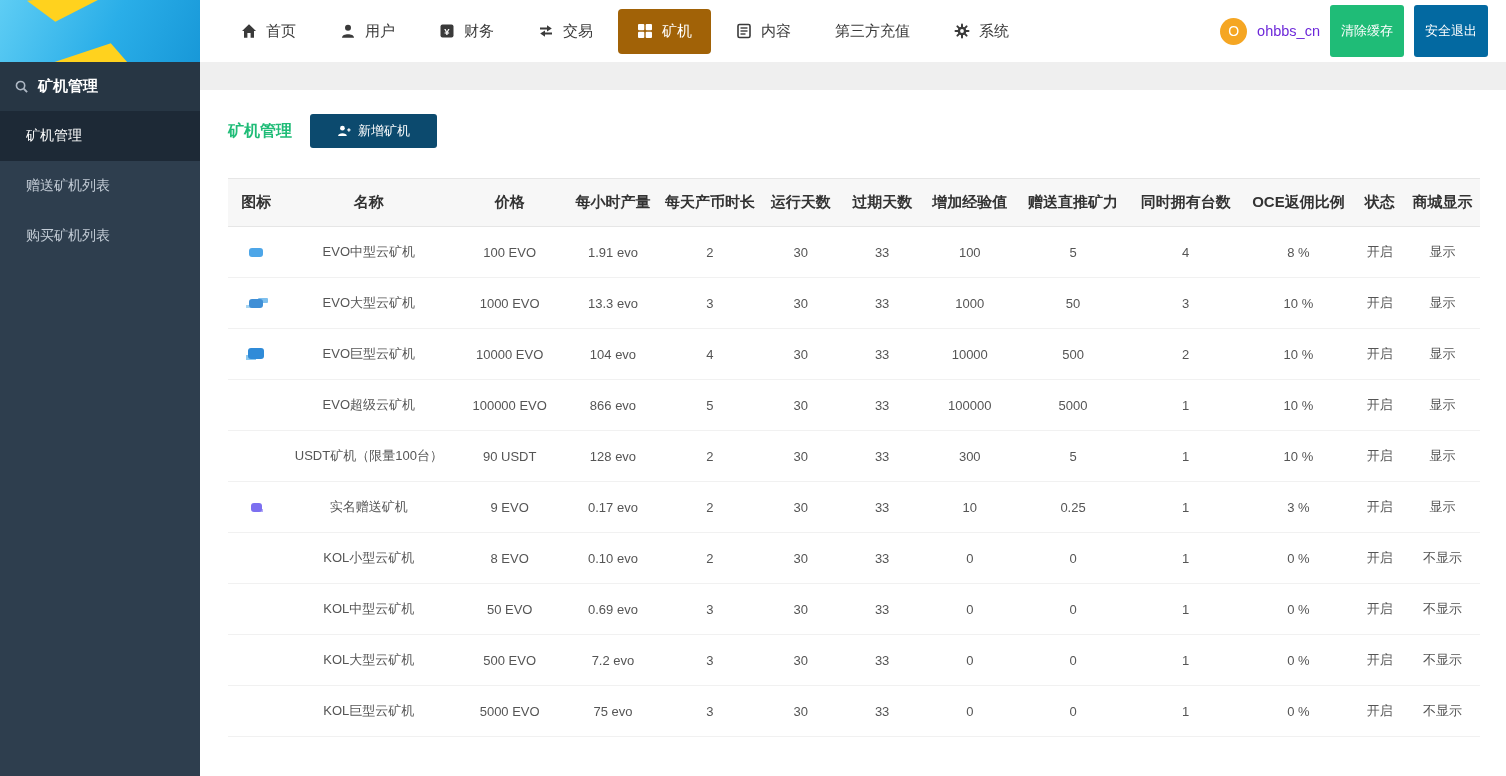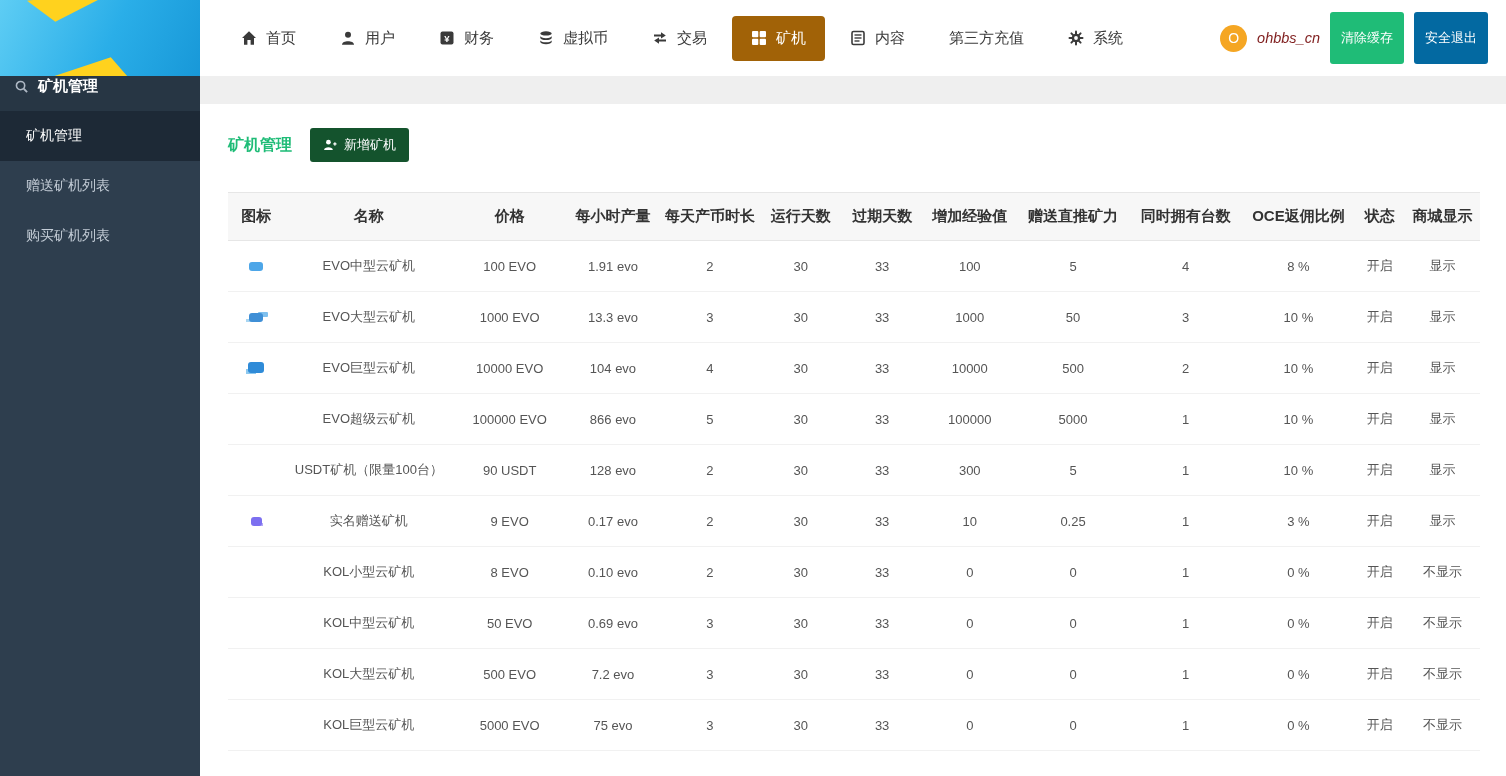--- a/index.html
+++ b/index.html
@@ -4,52 +4,52 @@
 <style>
   * { box-sizing: border-box; margin: 0; padding: 0; }
   html,body { background:#fff; }
   body {
     font-family: "Liberation Sans", "DejaVu Sans", sans-serif;
     min-width: 1506px;
     color: #333;
   }
 
   
-  .topbar { display:flex; height:76px; background:#fff; align-items:stretch; position:relative; z-index:5; }
+  .topbar { display:flex; height:62px; background:#fff; align-items:stretch; position:relative; z-index:5; }
   .logo { width:200px; flex:0 0 200px; background:linear-gradient(115deg,#5ecdf4 0%,#2aaee8 55%,#1898d8 100%); position:relative; overflow:hidden; }
   .logo .tri1 { position:absolute; top:-4px; left:28px; width:0; height:0;
     border-left:26px solid transparent; border-right:62px solid transparent; border-top:24px solid #ffd21e; transform:rotate(-6deg); }
   .logo .tri2 { position:absolute; bottom:-4px; left:52px; width:0; height:0;
     border-left:58px solid transparent; border-right:24px solid transparent; border-bottom:24px solid #ffd21e; transform:rotate(4deg); }
   .topnav { flex:1; display:flex; align-items:center; padding-left:22px; gap:6px; }
   .nav-item { display:flex; align-items:center; gap:9px; padding:13px 19px; font-size:15px; color:#3a3a3a; cursor:pointer; border-radius:4px; white-space:nowrap; }
   .nav-item .icon { display:flex; }
   .nav-item .icon svg { width:16px; height:16px; display:block; }
   .nav-item.active { background:#a16207; color:#fff; }
   .topbar-right { display:flex; align-items:center; gap:10px; padding-right:18px; }
   .avatar { width:27px; height:27px; border-radius:50%; background:#f5a623; color:#fff; display:flex; align-items:center; justify-content:center; font-size:14px; cursor:pointer; }
-  .username { color:#7f1d1d; font-size:14.5px; cursor:pointer;font-style:italic; }
+  .username { color:#6d28d9; font-size:14.5px; cursor:pointer; }
   .btn { color:#fff; font-size:13px; padding:17px 11px; border-radius:3px; cursor:pointer; white-space:nowrap; }
   .btn-cache { background:#1fbc77; }
   .btn-logout { background:#0369a1; }
 
   
   .sidebar { position:fixed; left:0; top:62px; bottom:0; width:200px; background:#2e3e4e; z-index:4; }
   .sidebar-header { display:flex; align-items:center; gap:9px; padding:15px 14px; background:#273644; color:#fff; font-weight:bold; font-size:15px; }
   .sidebar-header .icon svg { width:15px; height:15px; display:block; color:#aeb8c4; }
   .side-item { padding:16px 26px; font-size:14px; color:#c3ccd6; cursor:pointer; }
   .side-item.active { background:#1d2936; color:#fff; }
 
   
   .main { margin-left:200px; min-height:714px; background:#fff; }
   .gray-band { height:28px; background:#efefef; }
   .content { padding:22px 26px 0 28px; }
   .title-row { display:flex; align-items:center; gap:18px; margin:2px 0 30px; }
   .page-title { color:#1fbc77; font-size:16px; font-weight:bold; }
-  .btn-add { background:#14532d; color:#fff; font-size:13px; padding:8px 13px; border-radius:3px; display:flex; align-items:center; gap:7px; cursor:pointer; }
+  .btn-add { background:#0c4a6e; color:#fff; font-size:13px; padding:8px 27px; border-radius:3px; display:flex; align-items:center; gap:7px; cursor:pointer; }
   .btn-add .icon svg { width:14px; height:14px; display:block; }
 
   
   table { width:100%; border-collapse:collapse; table-layout:fixed; }
   th { background:#f7f7f7; border-top:1px solid #e6e6e6; border-bottom:1px solid #e6e6e6;
        font-size:15px; color:#333; font-weight:bold; padding:14px 4px; text-align:center; white-space:nowrap; }
   td { padding:16px 4px; font-size:13px; color:#555; text-align:center; border-bottom:1px solid #f1f1f1; white-space:nowrap; overflow:hidden; }
   .c-icon   { width:4.5%; }
   .c-name   { width:13.5%; }
   .c-price  { width:9%; }
@@ -99,30 +99,20 @@
         <span>用户</span>
       </div>
       <div class="nav-item">
         <span class="icon">
           <svg viewBox="0 0 16 16">
             <rect x="1.5" y="1.5" width="13" height="13" rx="2" fill="currentColor"></rect>
             <text x="8" y="11.6" text-anchor="middle" font-size="9.5" font-weight="bold" fill="#fff">¥</text>
           </svg>
         </span>
         <span>财务</span>
-      </div>
-      <div class="nav-item">
-        <span class="icon">
-          <svg viewBox="0 0 16 16" fill="currentColor">
-            <ellipse cx="8" cy="3.4" rx="5.7" ry="2.1"></ellipse>
-            <path d="M2.3 6.1c0 1.15 2.55 2.05 5.7 2.05s5.7-.9 5.7-2.05V8c0 1.15-2.55 2.05-5.7 2.05S2.3 9.15 2.3 8z"></path>
-            <path d="M2.3 10.2c0 1.15 2.55 2.05 5.7 2.05s5.7-.9 5.7-2.05v1.9c0 1.15-2.55 2.05-5.7 2.05s-5.7-.9-5.7-2.05z"></path>
-          </svg>
-        </span>
-        <span>虚拟币</span>
       </div>
       <div class="nav-item">
         <span class="icon">
           <svg viewBox="0 0 16 16" fill="currentColor">
             <path d="M2 4.4h7V2.2l4.8 3.2L9 8.6V6.4H2z"></path>
             <path d="M14 9.6H7V7.4l-4.8 3.2L7 13.8v-2.2h7z"></path>
           </svg>
         </span>
         <span>交易</span>
       </div>

